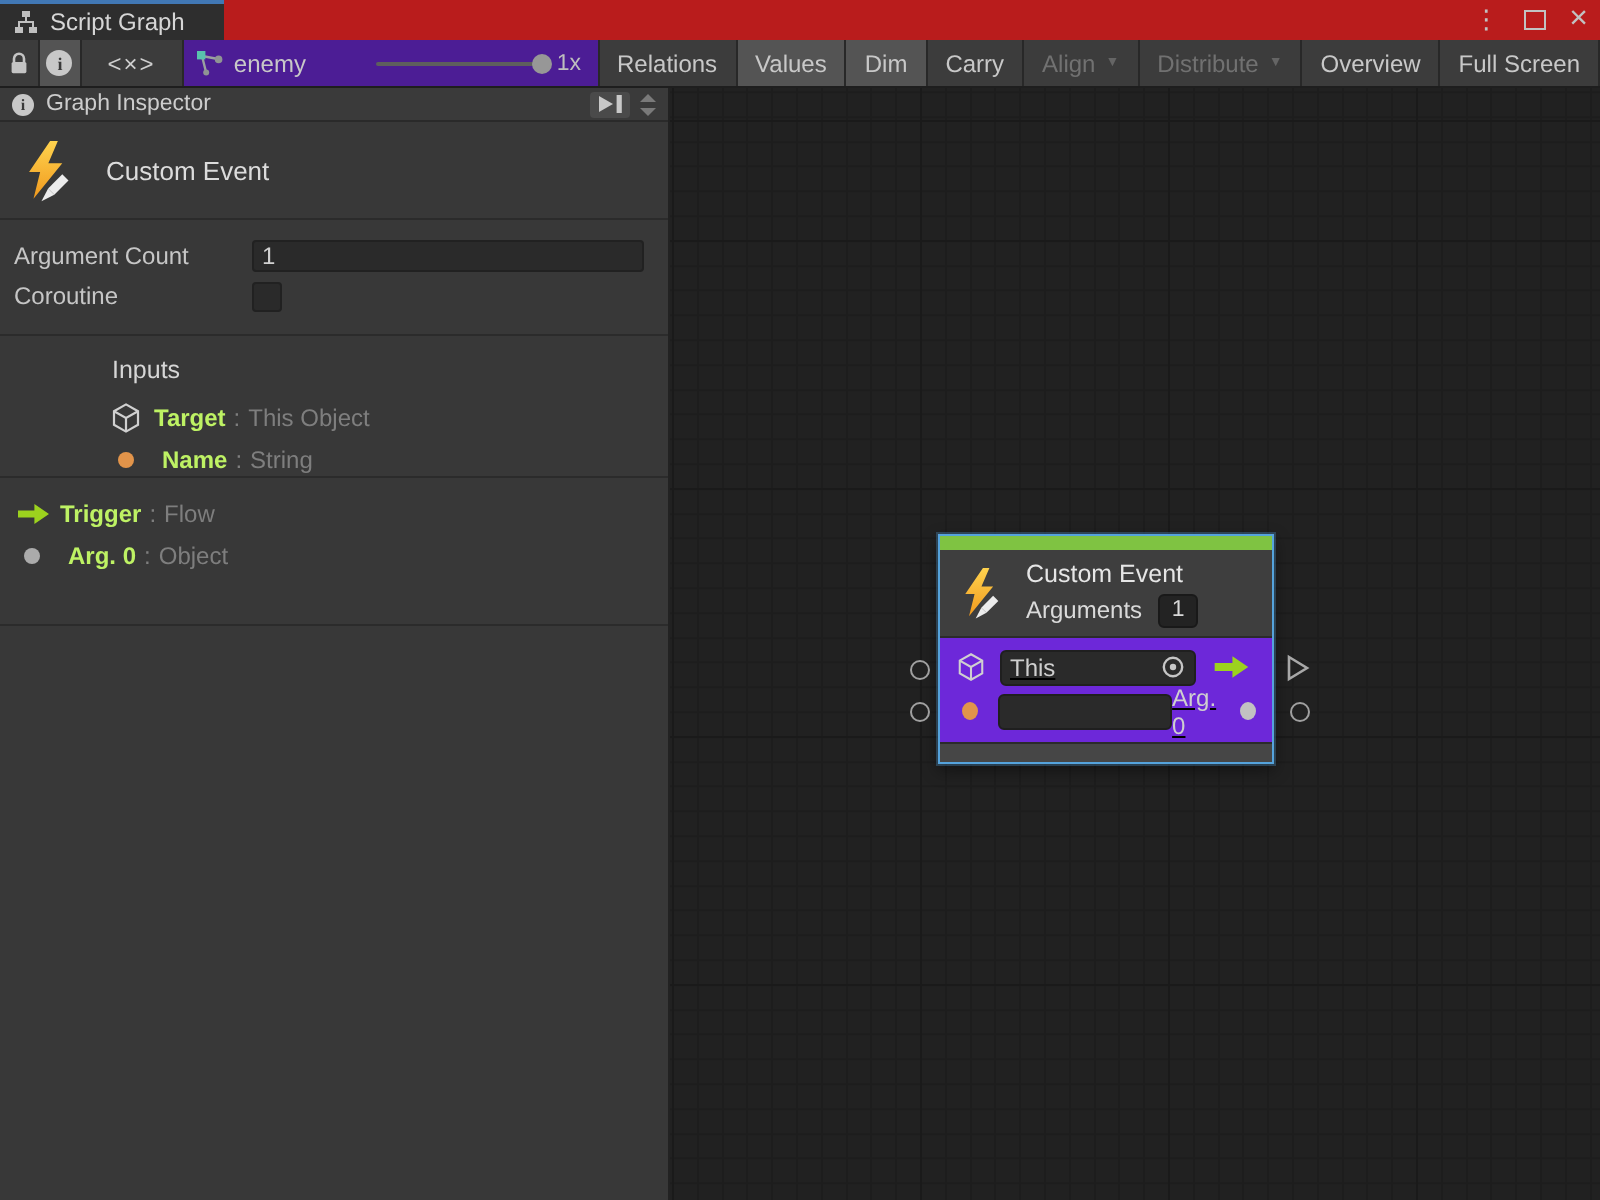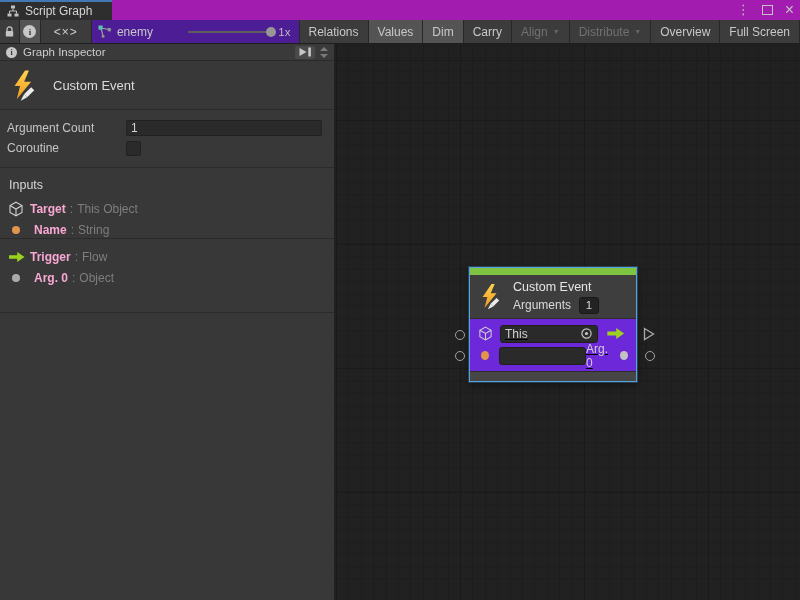--- a/index.html
+++ b/index.html
@@ -4,21 +4,21 @@
 <style>
   html,body{margin:0;padding:0;}
   body{
     width:800px;height:600px;overflow:hidden;
     background:#282828;
     font-family:"Liberation Sans", sans-serif;
     -webkit-font-smoothing:antialiased;
     user-select:none;
   }
   
-  .titlebar{height:20px;background:#a21caf;position:relative;display:flex;}
+  .titlebar{height:20px;background:#b91c1c;position:relative;display:flex;}
   .wintab{
     width:112px;box-sizing:border-box;background:#2E2E2E;
     border-top:2px solid #4178B5;
     display:flex;align-items:center;gap:6px;padding-left:7px;
   }
   .wintab-label{color:#D6D6D6;font-size:12px;white-space:nowrap;}
   .win-controls{position:absolute;right:6px;top:0;height:20px;display:flex;align-items:center;gap:12px;}
   .win-glyph{color:#C2C2C2;font-size:13px;line-height:20px;}
   .win-max{width:9px;height:8px;border:1.5px solid #C2C2C2;display:inline-block;}
   
@@ -61,26 +61,26 @@
   .sec{box-sizing:border-box;border-bottom:1px solid #2B2B2B;}
   .sec-unit{height:49px;display:flex;align-items:center;padding-left:9px;}
   .unit-title{color:#DCDCDC;font-size:13px;margin-left:13px;}
   .sec-fields{height:58px;padding-top:8px;}
   .frow{display:flex;align-items:center;height:20px;padding-left:7px;}
   .flabel{width:119px;color:#C6C6C6;font-size:12px;}
   .tinput{width:186px;height:14px;background:#2A2A2A;border:1px solid #212121;border-radius:2px;
     color:#D2D2D2;font-size:12px;padding:0 4px;font-family:"Liberation Sans",sans-serif;outline:none;}
   .checkbox{width:13px;height:13px;background:#2A2A2A;border:1px solid #212121;border-radius:2px;}
   .sec-ports{padding-top:7px;}
-  .sec-inputs{height:71px;}
+  .sec-inputs{height:71px;padding-left:47px;}
   .sec-outputs{height:74px;}
   .ports-header{color:#D6D6D6;font-size:12.5px;padding:3px 0 6px 9px;}
   .prow{display:flex;align-items:center;height:21px;padding-left:8px;}
   .prow .picon{width:22px;display:flex;align-items:center;justify-content:flex-start;}
-  .pname{color:#f9a8d4;font-size:12px;font-weight:bold;}
+  .pname{color:#bef264;font-size:12px;font-weight:bold;}
   .psep{color:#7E7E7E;font-size:12px;margin:0 4px;}
   .ptype{color:#7E7E7E;font-size:12px;}
   .dot{border-radius:50%;display:inline-block;}
   .dot.orange{width:8px;height:8px;background:#E2944A;}
   .dot.gray{width:8px;height:8px;background:#ABABAB;}
   .insp-fill{flex:1;}
   
   .canvas{flex:1;position:relative;background-color:#212121;
     background-image:
       repeating-linear-gradient(to right,#1A1A1A 0,#1A1A1A 1px,transparent 1px,transparent 124px),

